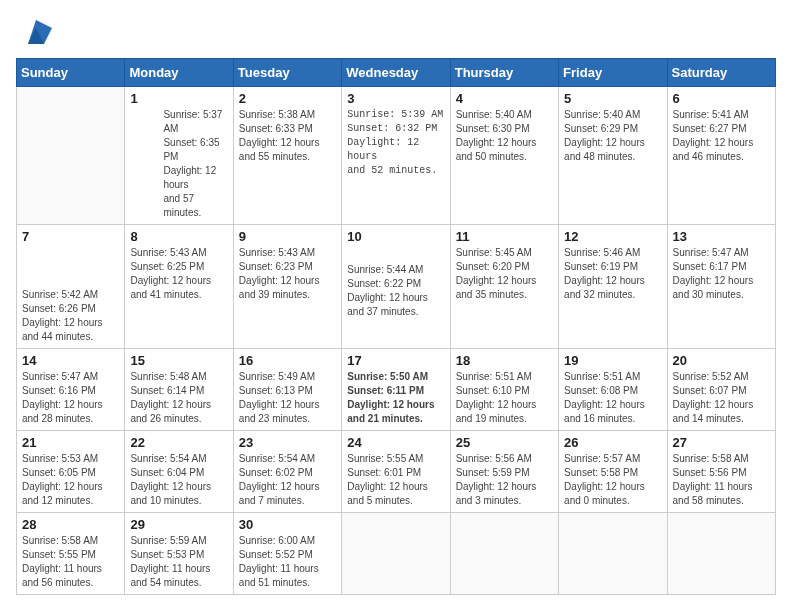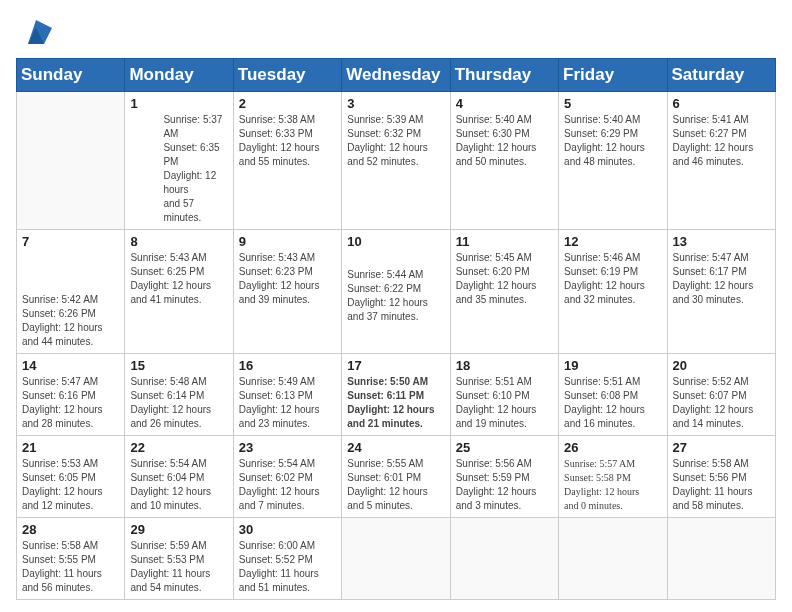--- a/index.html
+++ b/index.html
@@ -53,21 +53,21 @@
       color: #444;
     }
     .calendar {
       width: 100%;
       border-collapse: collapse;
       border: 1px solid #ccc;
     }
     .calendar th {
       background: #2a6db5;
       color: #fff;
-      font-size: 17px;
+      font-size: 13px;
       font-weight: bold;
       padding: 6px 4px;
       text-align: left;
       border: 1px solid #1a5a9a;
     }
     .calendar td {
       vertical-align: top;
       border: 1px solid #ccc;
       padding: 4px 5px;
       font-size: 10.5px;
@@ -135,21 +135,21 @@
         </td>
         <td>
           <div class="day-number">2</div>
           <div class="day-info" style="white-space: pre-line;">Sunrise: 5:38 AM
 Sunset: 6:33 PM
 Daylight: 12 hours
 and 55 minutes.</div>
         </td>
         <td>
           <div class="day-number">3</div>
-          <div class="day-info" style="white-space: pre-line;">Sunrise: 5:39 AM
+          <div class="day-info" style="white-space: pre-line; font-family: Liberation Mono, monospace;">Sunrise: 5:39 AM
 Sunset: 6:32 PM
 Daylight: 12 hours
 and 52 minutes.</div>
         </td>
         <td>
           <div class="day-number">4</div>
           <div class="day-info" style="white-space: pre-line;">Sunrise: 5:40 AM
 Sunset: 6:30 PM
 Daylight: 12 hours
 and 50 minutes.</div>
@@ -302,21 +302,21 @@
         </td>
         <td>
           <div class="day-number">25</div>
           <div class="day-info" style="white-space: pre-line;">Sunrise: 5:56 AM
 Sunset: 5:59 PM
 Daylight: 12 hours
 and 3 minutes.</div>
         </td>
         <td>
           <div class="day-number">26</div>
-          <div class="day-info" style="white-space: pre-line; font-family: Liberation Serif, serif;">Sunrise: 5:57 AM
+          <div class="day-info" style="white-space: pre-line;">Sunrise: 5:57 AM
 Sunset: 5:58 PM
 Daylight: 12 hours
 and 0 minutes.</div>
         </td>
         <td>
           <div class="day-number">27</div>
           <div class="day-info" style="white-space: pre-line;">Sunrise: 5:58 AM
 Sunset: 5:56 PM
 Daylight: 11 hours
 and 58 minutes.</div>

